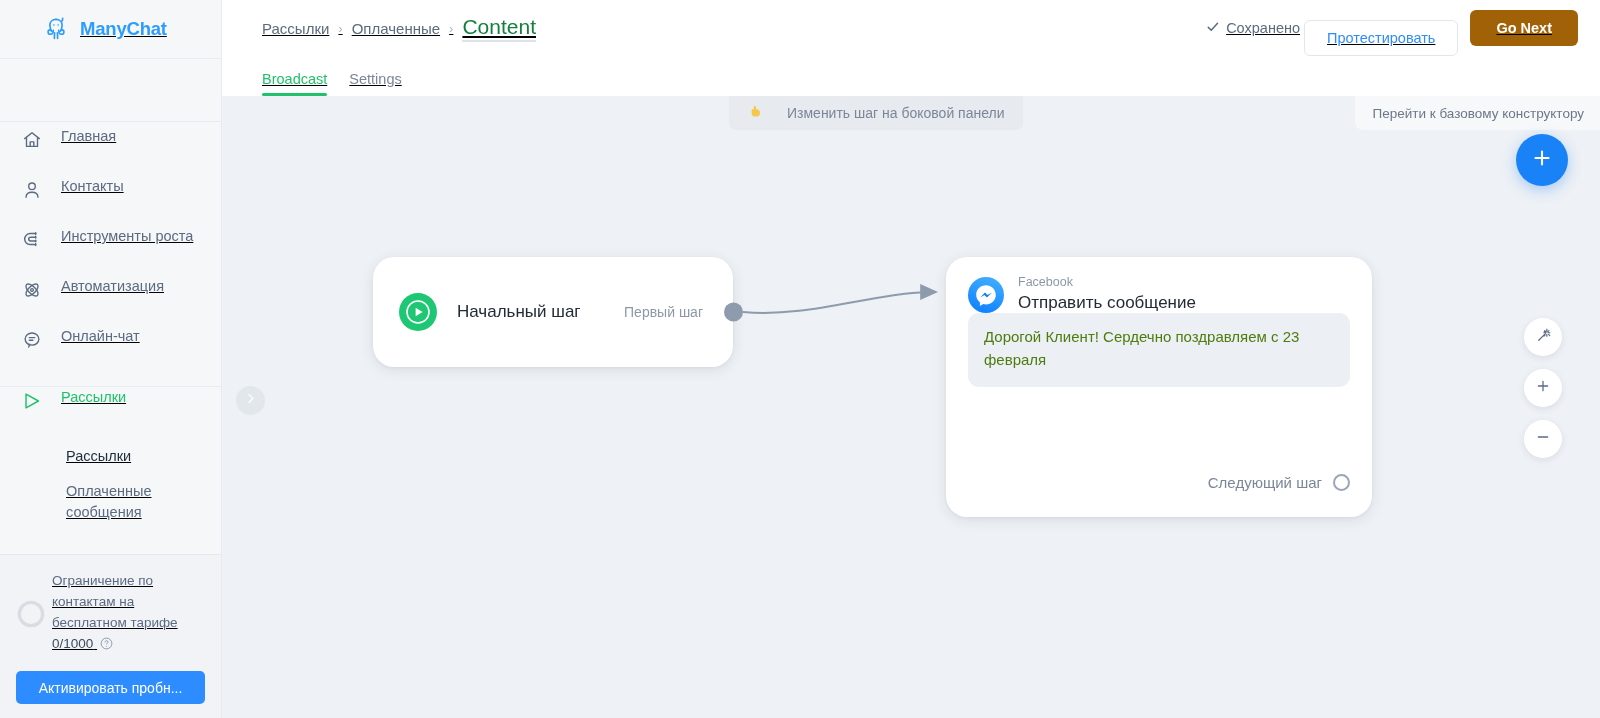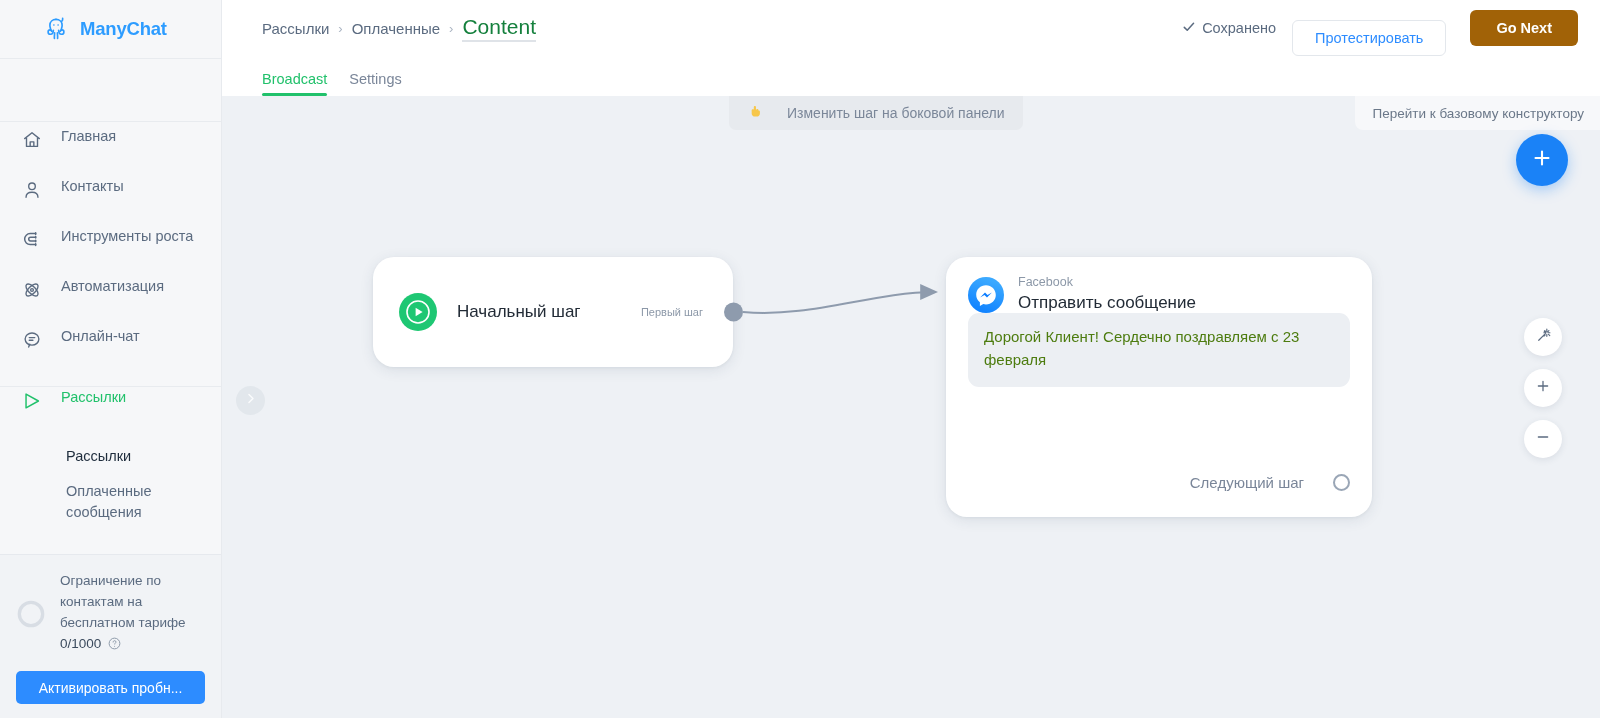--- a/index.html
+++ b/index.html
@@ -2,21 +2,21 @@
 <html><head>
 <meta charset="utf-8">
 <style>
   * { box-sizing: border-box; margin: 0; padding: 0; }
   html, body {
     width: 1600px; height: 718px;
     overflow: hidden;
     font-family: "Liberation Sans", sans-serif;
     background: #ffffff;
   }
-  .app { position: relative; width: 1600px; height: 626px; display: flex; }
+  .app { position: relative; width: 1600px; height: 626px; display: flex; text-decoration: underline; }
 
   
   .sidebar {
     position: relative;
     width: 222px; height: 718px;
     background: #f6f7f9;
     border-right: 1px solid #e7eaee;
     display: flex; flex-direction: column;
     flex: 0 0 222px;
     z-index: 5;
@@ -57,21 +57,21 @@
     cursor: pointer;
   }
   .sub-item.current { color: #1f2d3d; }
 
   .plan-box {
     margin-top: auto;
     background: #f1f3f6;
     border-top: 1px solid #e6e9ee;
     padding: 16px 16px 14px 16px;
   }
-  .plan-row { display: flex; align-items: center; gap: 14px; }
+  .plan-row { display: flex; align-items: center; gap: 6px; }
   .ring { width: 30px; height: 30px; flex: 0 0 30px; }
   .plan-text { font-size: 13.5px; color: #5b6b80; line-height: 1.55; }
   .plan-count { color: #3c4b5e; }
   .q-icon { display:inline-block; vertical-align: -2px; margin-left: 3px; }
   .trial-btn {
     margin-top: 14px;
     width: 100%;
     height: 33px;
     background: #2d8cff;
     color: #fff;
@@ -104,21 +104,21 @@
   }
   .crumbs { display: flex; align-items: center; gap: 9px; }
   .crumb { font-size: 15px; color: #5b6b80; cursor: pointer; white-space: nowrap; }
   .crumb-sep { color: #aab4c2; font-size: 13px; }
   .crumb-current {
     font-size: 21px; color: #15803d;
     border-bottom: 2px solid #dfe3e8;
     padding-bottom: 1px;
     cursor: pointer;
   }
-  .top-right { margin-left: auto; display: flex; align-items: center; gap: 12px; }
+  .top-right { margin-left: auto; display: flex; align-items: center; gap: 0; }
   .saved {
     font-size: 14.5px; color: #5b6b80;
     display: flex; align-items: center; gap: 6px;
     margin-right: 4px; white-space: nowrap;
   }
   .btn-test {
     height: 36px; padding: 0 22px;
     background: #fff; border: 1px solid #e3e7ec; border-radius: 6px;
     color: #2d8cff; font-size: 14.5px; font-family: inherit;
     cursor: pointer; white-space: nowrap; margin-top: 20px;
@@ -183,21 +183,21 @@
     display: flex; align-items: center;
     padding: 0 30px 0 26px;
   }
   .play-badge {
     width: 38px; height: 38px; flex: 0 0 38px;
     border-radius: 50%; background: #1ec773;
     display: flex; align-items: center; justify-content: center;
     margin-right: 20px;
   }
   .start-title { font-size: 17px; color: #222b36; white-space: nowrap; }
-  .start-sub { margin-left: auto; font-size: 11px; color: #8c98a8; white-space: nowrap; }
+  .start-sub { margin-left: auto; font-size: 14px; color: #8c98a8; white-space: nowrap; }
   .port-filled {
     position: absolute; right: -10px; top: 50%;
     transform: translateY(-50%);
     width: 19px; height: 19px; border-radius: 50%;
     background: #8e9bad; cursor: pointer;
   }
 
   
   .node-msg {
     left: 724px; top: 161px;
@@ -209,21 +209,21 @@
   .fb-sub { font-size: 12.5px; color: #8c98a8; line-height: 1.2; }
   .fb-title { font-size: 17px; color: #222b36; margin-top: 3px; white-space: nowrap; }
   .bubble {
     background: #eceff3;
     border-radius: 11px;
     padding: 13px 16px 15px 16px;
     font-size: 15px; line-height: 1.53; color: #4d7c0f;
   }
   .next-row {
     position: absolute; right: 22px; bottom: 26px;
-    display: flex; align-items: center; gap: 29px;
+    display: flex; align-items: center; gap: 11px;
   }
   .next-label { font-size: 15px; color: #7a8699; white-space: nowrap; }
   .port-open {
     width: 17px; height: 17px; border-radius: 50%;
     border: 2px solid #9aa6b6; background: #fff;
     cursor: pointer;
   }
 
   .edge-svg { position: absolute; left: 0; top: 0; width: 100%; height: 100%; pointer-events: none; }
 

